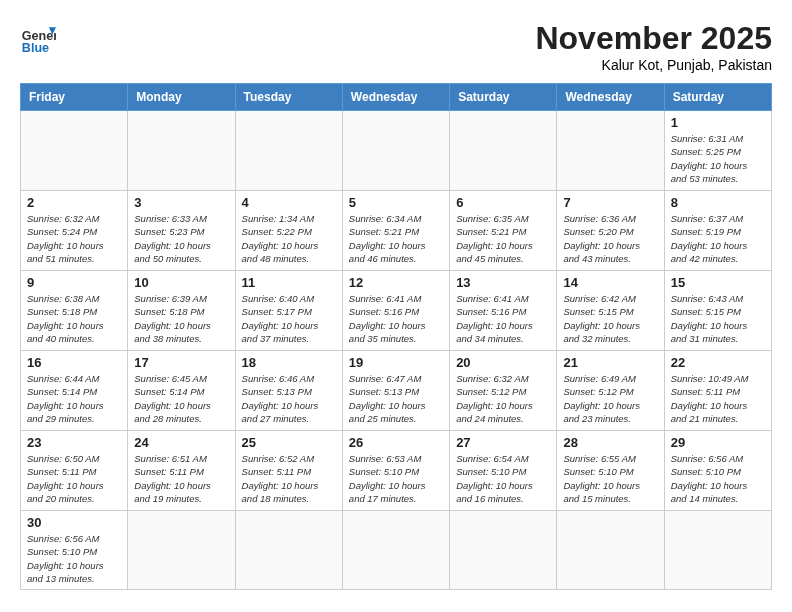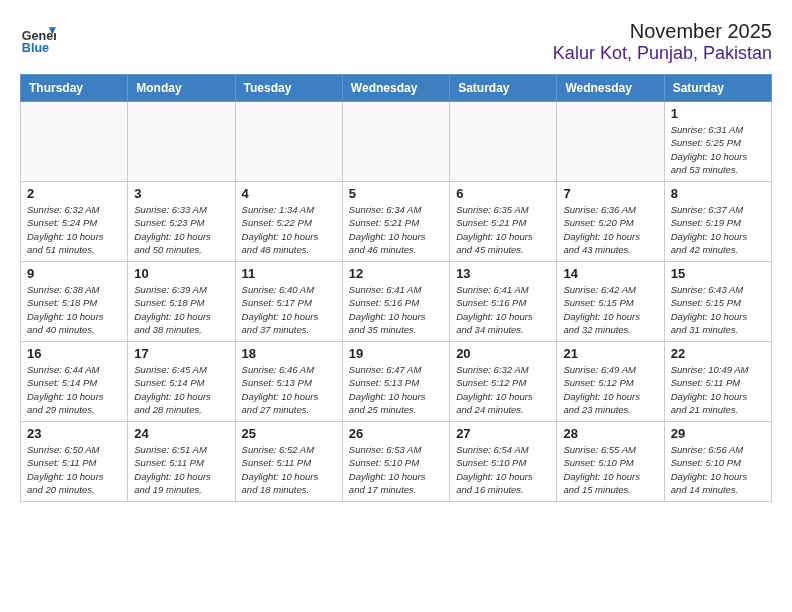--- a/index.html
+++ b/index.html
@@ -22,27 +22,27 @@
       gap: 4px;
     }
     .logo-icon {
       width: 36px;
       height: 36px;
     }
     .title-section {
       text-align: right;
     }
     .month-title {
-      font-size: 20px;
-      font-weight: normal;
+      font-size: 32px;
+      font-weight: bold;
       color: #222;
     }
     .location {
-      font-size: 18px;
-      color: #4c1d95;
+      font-size: 14px;
+      color: #000000;
     }
     .calendar {
       width: 100%;
       border-collapse: collapse;
       border: 1px solid #ccc;
     }
     .calendar th {
       background: #3d7fc1;
       color: #fff;
       font-size: 12px;
@@ -93,21 +93,21 @@
   </div>
   <div class="title-section">
     <div class="month-title">November 2025</div>
     <div class="location">Kalur Kot, Punjab, Pakistan</div>
   </div>
 </div>
 
 <table class="calendar">
   <thead>
     <tr>
-    <th>Thursday</th>
+    <th>Friday</th>
         <th>Monday</th>
         <th>Tuesday</th>
         <th>Wednesday</th>
         <th>Saturday</th>
         <th>Wednesday</th>
         <th>Saturday</th>
       </tr>
   </thead>
   <tbody id="calendar-body">
   <tr>
@@ -293,14 +293,28 @@
 Sunset: 5:10 PM
 Daylight: 10 hours and 15 minutes.</div>
         </td>
         <td>
           <div class="day-number">29</div>
           <div class="day-info">Sunrise: 6:56 AM
 Sunset: 5:10 PM
 Daylight: 10 hours and 14 minutes.</div>
         </td>
       </tr>
+      <tr class="last-row">
+        <td>
+          <div class="day-number">30</div>
+          <div class="day-info">Sunrise: 6:56 AM
+Sunset: 5:10 PM
+Daylight: 10 hours and 13 minutes.</div>
+        </td>
+        <td class="empty-cell"></td>
+        <td class="empty-cell"></td>
+        <td class="empty-cell"></td>
+        <td class="empty-cell"></td>
+        <td class="empty-cell"></td>
+        <td class="empty-cell"></td>
+      </tr>
     </tbody>
 </table>
 
 </body></html>

